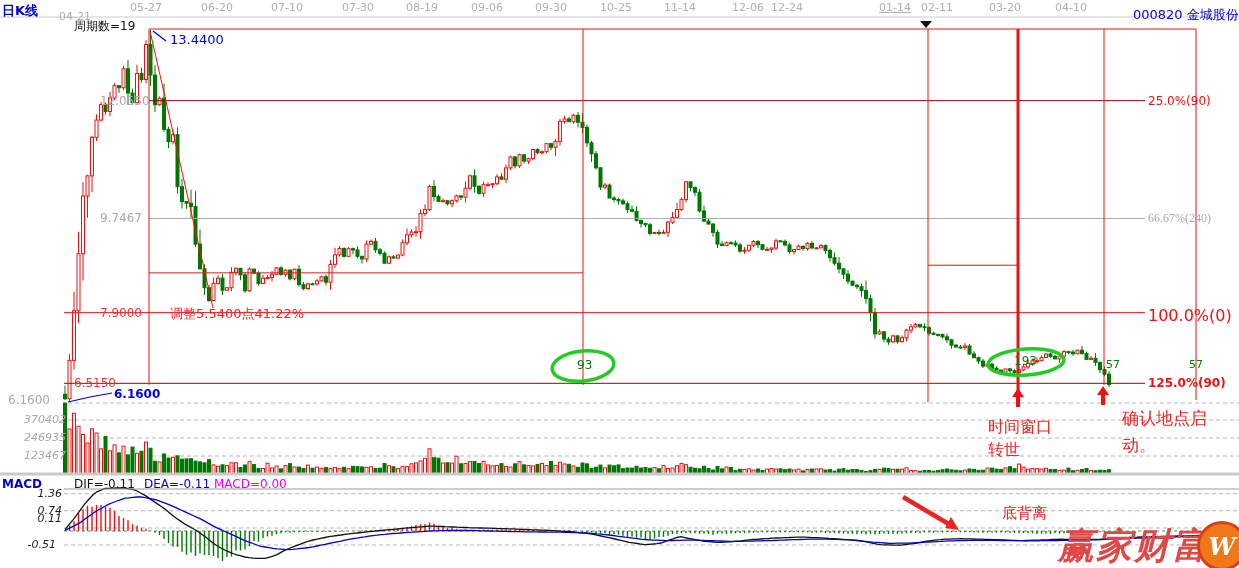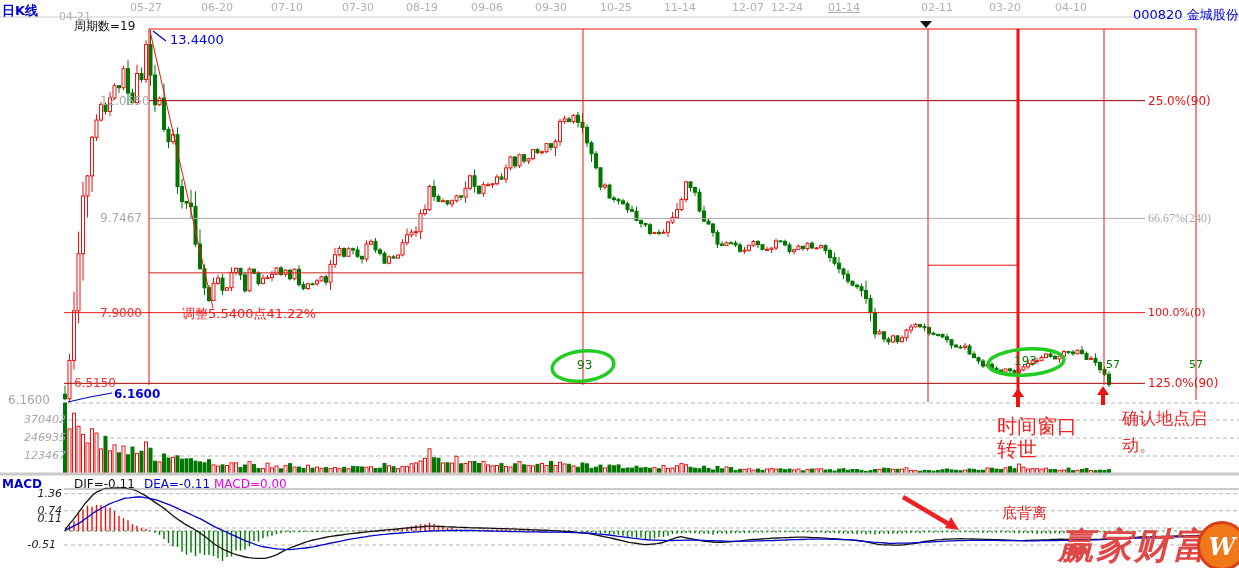--- a/index.html
+++ b/index.html
@@ -1002,28 +1002,28 @@
         <polygon points="959,530 945,528 951,517" fill="#ee2222"></polygon>
       </g>
     </svg>
 
   <div class="lbl b" style="left:2px;top:3px;font-size:13px;color:#0000cc;">日K线</div>
   <div class="lbl" style="left:74px;top:19px;font-size:12px;color:#111;">周期数=19</div>
   <div class="lbl" style="left:1133px;top:7px;font-size:13px;color:#0000dd;">000820 金城股份</div>
 
   <div class="lbl" style="left:170px;top:32px;font-size:13px;color:#0000dd;">13.4400</div>
   <div class="lbl b" style="left:114px;top:387px;font-size:12px;color:#0000dd;">6.1600</div>
-  <div class="lbl" style="left:182px;top:306px;font-size:13px;color:#ee2222;">调整5.5400点41.22%</div>
+  <div class="lbl" style="left:170px;top:306px;font-size:13px;color:#ee2222;">调整5.5400点41.22%</div>
 
   <div class="lbl" style="left:577px;top:358px;font-size:12px;color:#0a7a0a;">93</div>
   <div class="lbl" style="left:1014px;top:354px;font-size:12px;color:#0a7a0a;">193</div>
   <div class="lbl" style="left:1106px;top:358px;font-size:11px;color:#008000;">57</div>
   <div class="lbl" style="left:1189px;top:358px;font-size:11px;color:#008000;">57</div>
 
-  <div class="lbl" style="left:988px;top:415px;font-size:20px;color:#ee2222;line-height:23px;margin-left:9px;">时间窗口
+  <div class="lbl" style="left:988px;top:415px;font-size:16px;color:#ee2222;line-height:23px;">时间窗口
 转世</div>
   <div class="lbl" style="left:1122px;top:405px;font-size:17px;color:#ee2222;line-height:27px;">确认地点启
 动。</div>
   <div class="lbl" style="left:1002px;top:504px;font-size:15px;color:#ee2222;">底背离</div>
 
   <div class="lbl b" style="left:2px;top:477px;font-size:12px;color:#0000cc;">MACD</div>
   <div class="lbl" style="left:74px;top:477px;font-size:12px;color:#111;">DIF=-0.11</div>
   <div class="lbl" style="left:144px;top:477px;font-size:12px;color:#0000dd;">DEA=-0.11</div>
   <div class="lbl" style="left:214px;top:477px;font-size:12px;color:#ee00ee;">MACD=0.00</div>
 
@@ -1034,35 +1034,35 @@
 <div class="lbl ctr" style="left: 75px; top: 10px; color: rgb(176, 176, 176); font-size: 11px;">04-21</div>
     <div class="lbl ctr" style="left: 146px; top: 1px; color: rgb(176, 176, 176); font-size: 11px;">05-27</div>
     <div class="lbl ctr" style="left: 217px; top: 1px; color: rgb(176, 176, 176); font-size: 11px;">06-20</div>
     <div class="lbl ctr" style="left: 287px; top: 1px; color: rgb(176, 176, 176); font-size: 11px;">07-10</div>
     <div class="lbl ctr" style="left: 358px; top: 1px; color: rgb(176, 176, 176); font-size: 11px;">07-30</div>
     <div class="lbl ctr" style="left: 422px; top: 1px; color: rgb(176, 176, 176); font-size: 11px;">08-19</div>
     <div class="lbl ctr" style="left: 487px; top: 1px; color: rgb(176, 176, 176); font-size: 11px;">09-06</div>
     <div class="lbl ctr" style="left: 551px; top: 1px; color: rgb(176, 176, 176); font-size: 11px;">09-30</div>
     <div class="lbl ctr" style="left: 616px; top: 1px; color: rgb(176, 176, 176); font-size: 11px;">10-25</div>
     <div class="lbl ctr" style="left: 680px; top: 1px; color: rgb(176, 176, 176); font-size: 11px;">11-14</div>
-    <div class="lbl ctr" style="left: 748px; top: 1px; color: rgb(176, 176, 176); font-size: 11px;">12-07</div>
+    <div class="lbl ctr" style="left: 748px; top: 1px; color: rgb(176, 176, 176); font-size: 11px;">12-06</div>
     <div class="lbl ctr" style="left: 787px; top: 1px; color: rgb(176, 176, 176); font-size: 11px;">12-24</div>
-    <div class="lbl ctr" style="left: 844px; top: 1px; color: rgb(176, 176, 176); font-size: 11px; text-decoration: underline;">01-14</div>
+    <div class="lbl ctr" style="left: 895px; top: 1px; color: rgb(176, 176, 176); font-size: 11px; text-decoration: underline;">01-14</div>
     <div class="lbl ctr" style="left: 937px; top: 1px; color: rgb(176, 176, 176); font-size: 11px;">02-11</div>
     <div class="lbl ctr" style="left: 1005px; top: 1px; color: rgb(176, 176, 176); font-size: 11px;">03-20</div>
     <div class="lbl ctr" style="left: 1071px; top: 1px; color: rgb(176, 176, 176); font-size: 11px;">04-10</div>
     <div class="lbl" style="left: 100px; top: 93.6633px; color: rgb(168, 168, 168); font-size: 12px;">12.0550</div>
     <div class="lbl" style="left: 100px; top: 211.434px; color: rgb(168, 168, 168); font-size: 12px;">9.7467</div>
     <div class="lbl" style="left: 100px; top: 305.653px; color: rgb(238, 51, 51); font-size: 12px;">7.9000</div>
     <div class="lbl" style="left: 74px; top: 376.316px; color: rgb(238, 51, 51); font-size: 12px;">6.5150</div>
     <div class="lbl" style="left: 8px; top: 392.592px; color: rgb(168, 168, 168); font-size: 12px;">6.1600</div>
     <div class="lbl" style="left: 1148px; top: 93.6633px; color: rgb(238, 17, 17); font-size: 12px;">25.0%(90)</div>
     <div class="lbl" style="left: 1148px; top: 211.434px; color: rgb(168, 168, 168); font-size: 12px; font-family: Liberation Serif, serif;">66.67%(240)</div>
-    <div class="lbl" style="left: 1148px; top: 305.653px; color: rgb(238, 17, 17); font-size: 11px; text-align: center;">100.0%(0)</div>
-    <div class="lbl" style="left: 1148px; top: 376.316px; color: rgb(238, 17, 17); font-size: 12px;">125.0%(90)</div>
+    <div class="lbl" style="left: 1148px; top: 305.653px; color: rgb(238, 17, 17); font-size: 16px; text-align: center;">100.0%(0)</div>
+    <div class="lbl" style="left: 1148px; top: 376.316px; color: rgb(238, 17, 17); font-size: 12px; font-weight: bold;">125.0%(90)</div>
     <div class="lbl rt" style="left: 6px; top: 413.006px; color: rgb(168, 168, 168); font-size: 11px; width: 60px;">370402</div>
     <div class="lbl rt" style="left: 6px; top: 431.004px; color: rgb(168, 168, 168); font-size: 11px; width: 60px;">246935</div>
     <div class="lbl rt" style="left: 6px; top: 449.002px; color: rgb(168, 168, 168); font-size: 11px; width: 60px;">123467</div>
     <div class="lbl rt" style="left: 6px; top: 486.74px; color: rgb(34, 34, 34); font-size: 11px; width: 56px;">1.36</div>
     <div class="lbl rt" style="left: 6px; top: 503.726px; color: rgb(34, 34, 34); font-size: 11px; width: 56px;">0.74</div>
     <div class="lbl rt" style="left: 6px; top: 512px; color: rgb(34, 34, 34); font-size: 11px; width: 56px;">0.11</div>
     <div class="lbl rt" style="left: 0; top: 537.973px; color: rgb(34, 34, 34); font-size: 11px; width: 56px;">-0.51</div>
   </div>
 
 </body></html>

